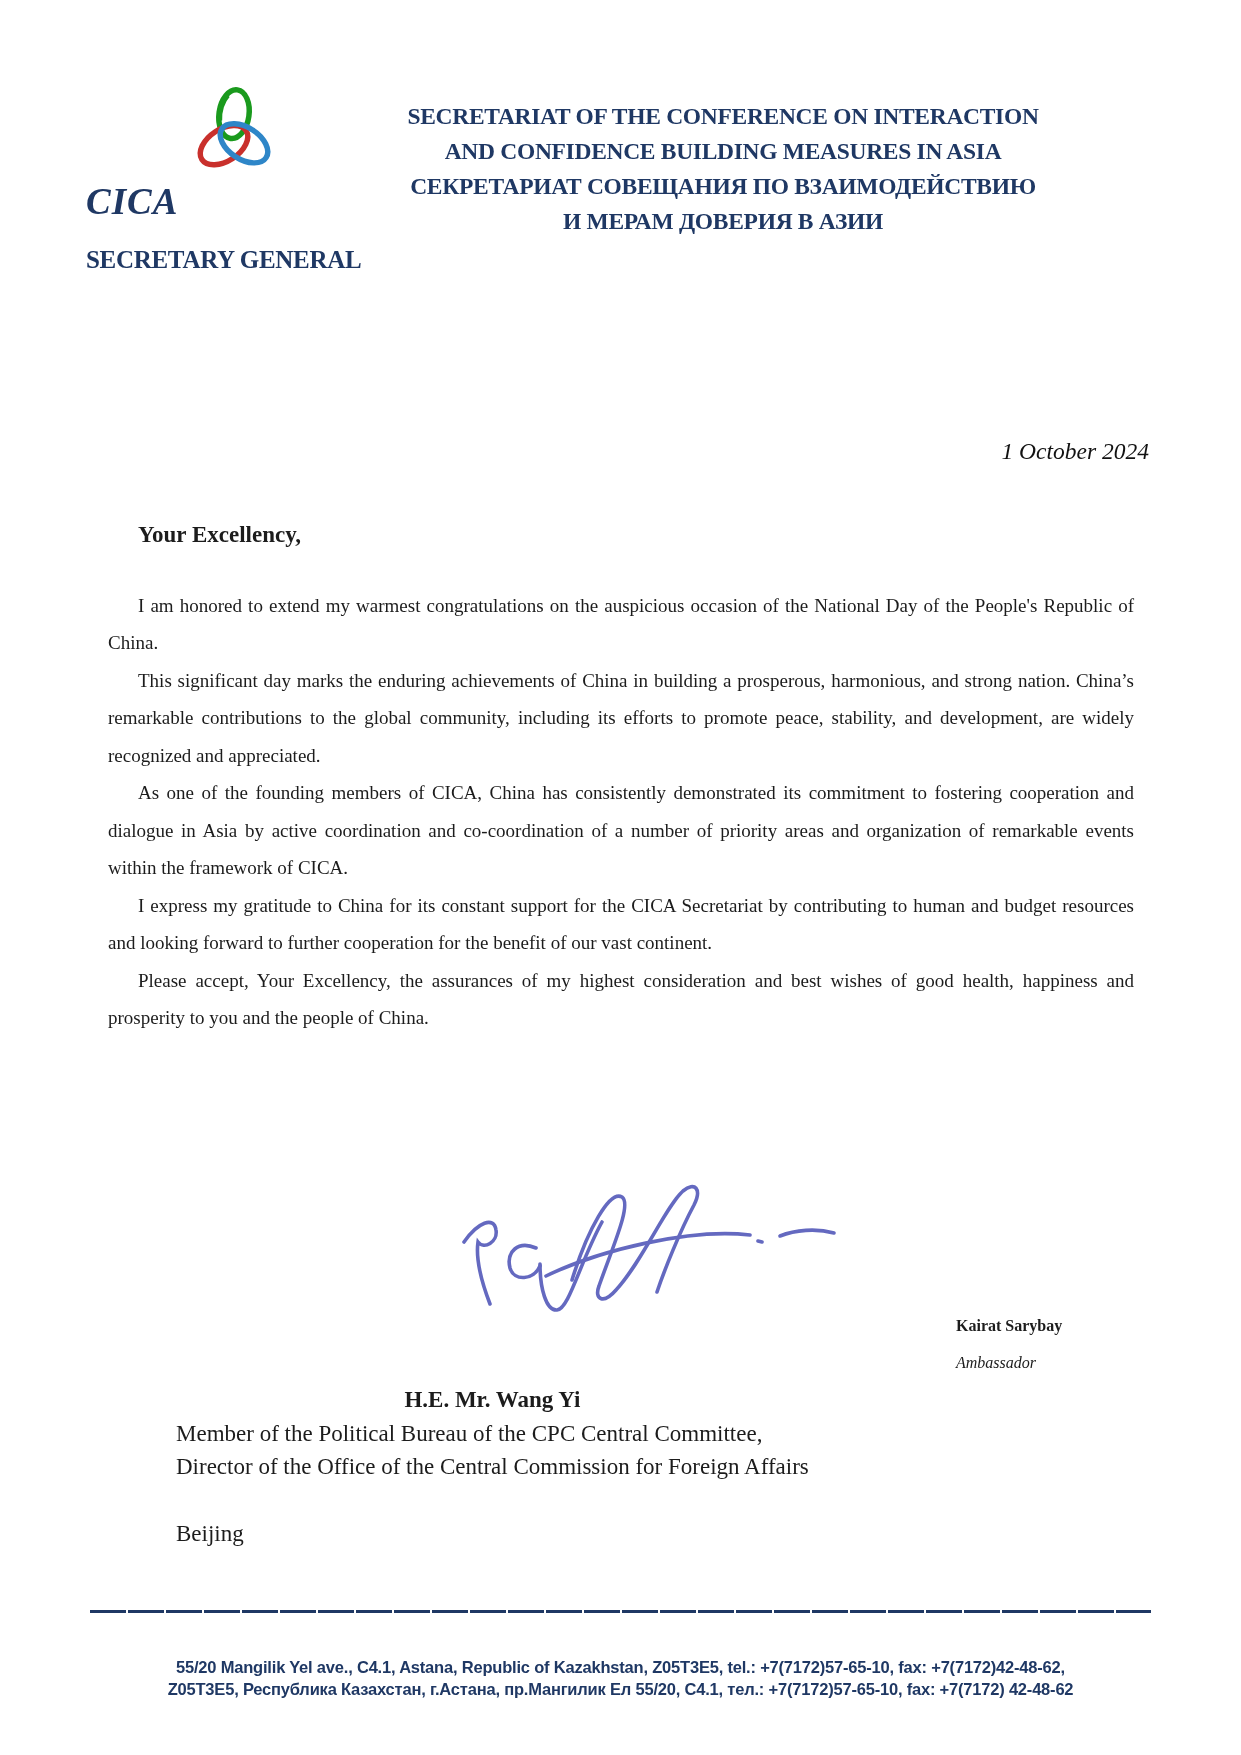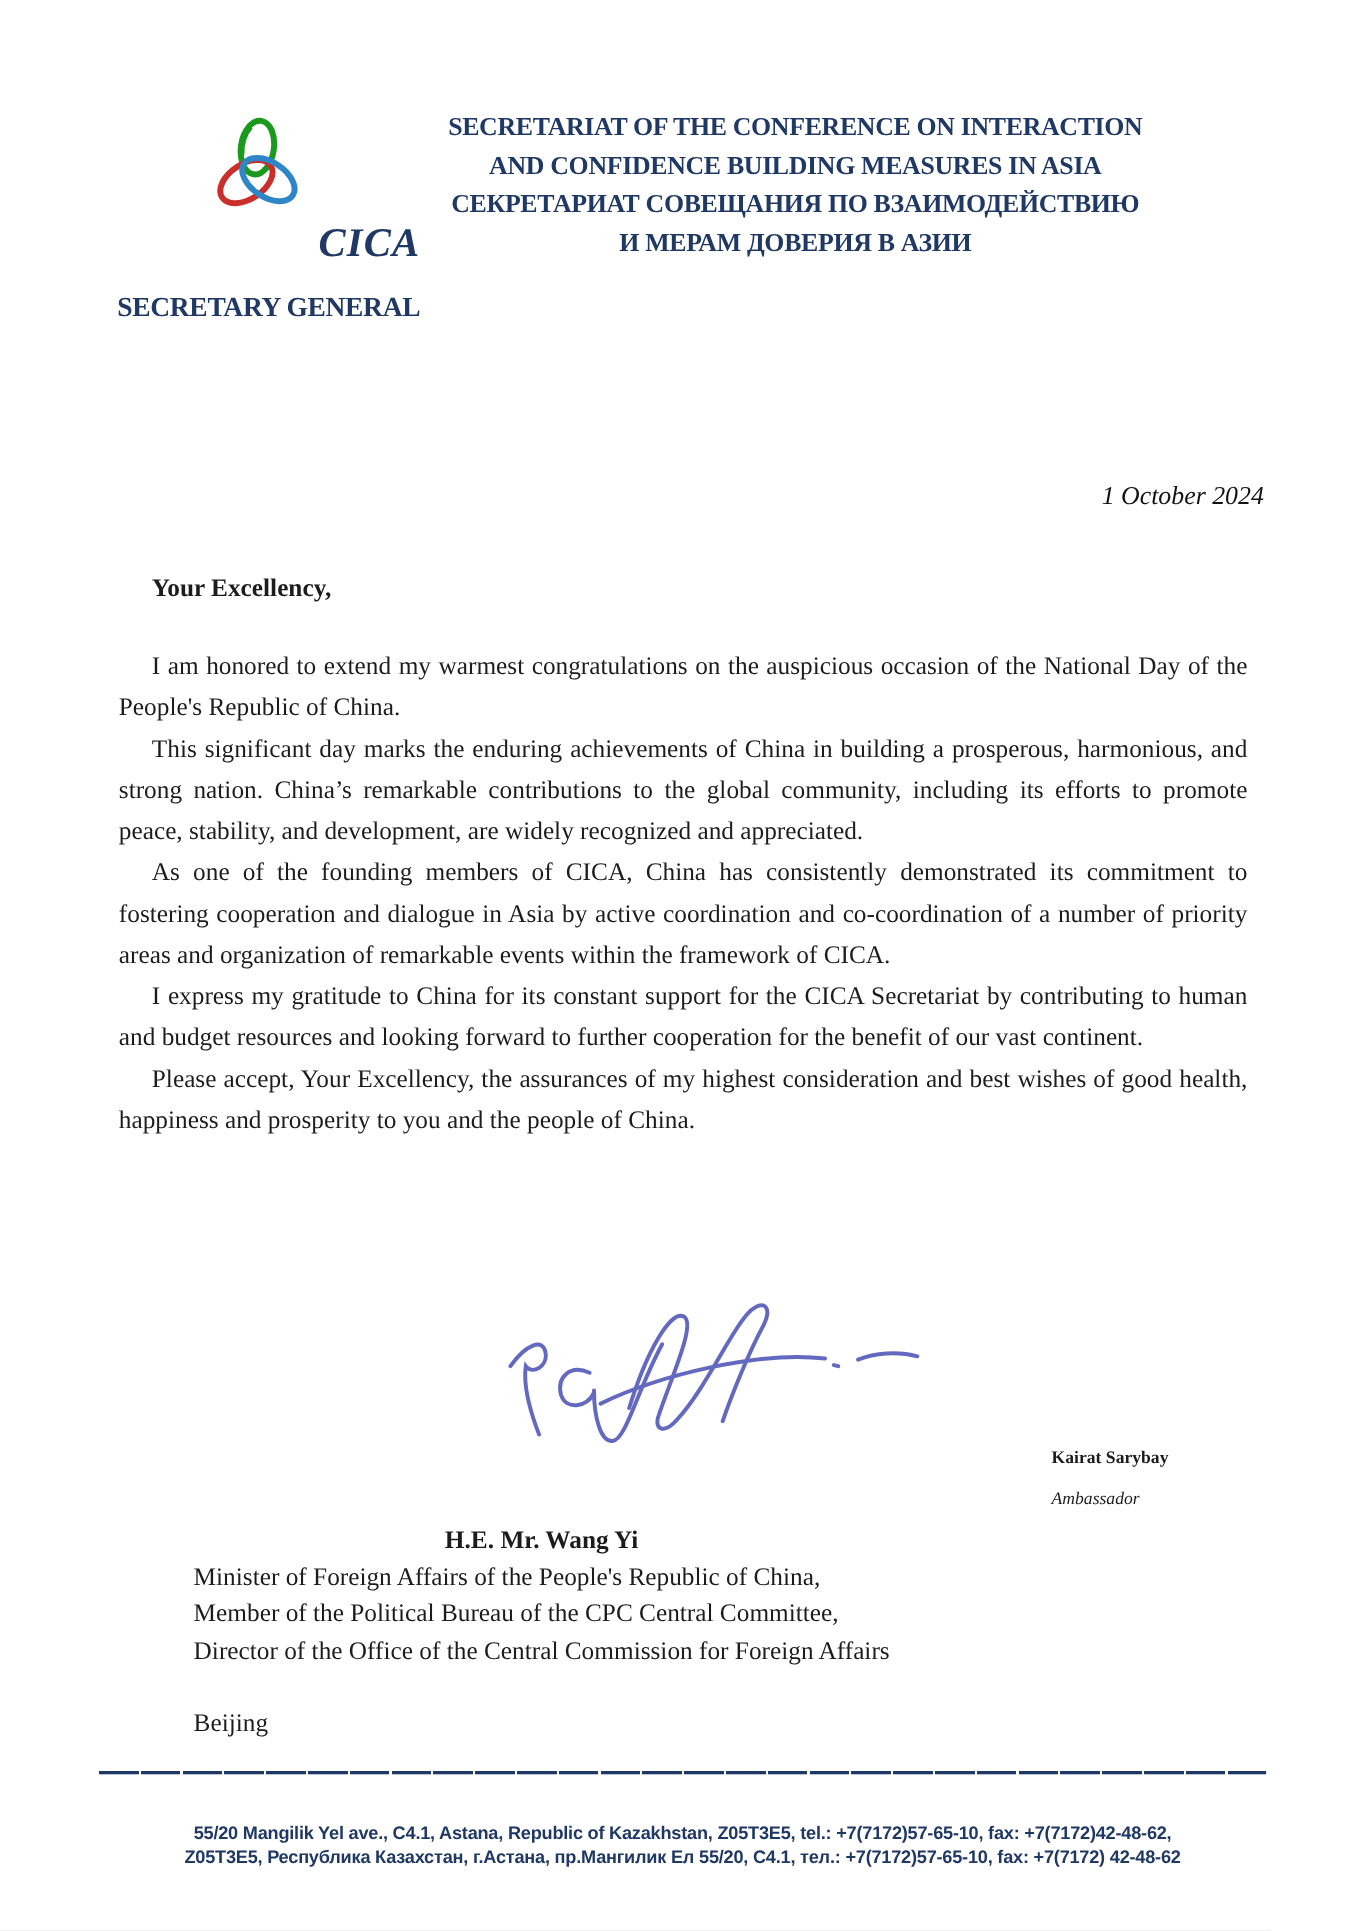--- a/index.html
+++ b/index.html
@@ -3,21 +3,21 @@
 <meta charset="utf-8">
 <style>
   html,body { margin:0; padding:0; background:#e8e8e8; }
   .page {
     position:relative; width:1241px; height:1755px; margin:0 auto;
     background:#ffffff; overflow:hidden;
     font-family:"Liberation Serif","DejaVu Serif",serif;
     color:#1c1c1c;
   }
   
-  .logo-block { position:absolute; left:86px; top:106px; width:296px; text-align:right; }
+  .logo-block { position:absolute; left:86px; top:86px; width:296px; text-align:left; }
   .logo-svg { display:block; margin:0 auto; width:92px; height:100px; }
   .cica-wordmark {
     margin-top:-2px; font-size:37px; line-height:36px;
     font-weight:bold; font-style:italic; letter-spacing:1px; color:#1f3864;
   }
   .secretary-general {
     margin-top:27px; font-size:25px; line-height:26px; font-weight:bold;
     color:#1f3864; letter-spacing:-0.3px; white-space:nowrap;
   }
   .title-block { position:absolute; left:385px; top:99px; width:676px; text-align:center; color:#1f3864; }
@@ -30,21 +30,21 @@
     position:absolute; top:438px; right:92px;
     font-style:italic; font-size:23.5px; color:#121212;
   }
   .body-text { position:absolute; left:108px; top:516px; width:1026px; }
   .salutation {
     margin:0 0 33px 0; text-indent:30px;
     font-weight:bold; font-size:23px; line-height:37.5px;
   }
   .body-text p.para {
     margin:0; text-align:justify; text-indent:30px;
-    font-size:23px; line-height:37.5px;
+    font-size:19px; line-height:37.5px;
   }
   
   .signature-svg { position:absolute; left:450px; top:1178px; width:400px; height:145px; }
   .signoff { position:absolute; left:956px; top:1307px; font-size:16px; line-height:37px; }
   .signer-name { font-weight:bold; }
   .signer-title { font-style:italic; }
   
   .recipient { position:absolute; left:176px; top:1383px; font-size:23px; line-height:33.5px; }
   .recipient-name { font-weight:bold;text-align:center; }
   .recipient-city { margin-top:33px; }
@@ -111,21 +111,20 @@
     </g>
   </svg>
 
   <div class="signoff">
     <div class="signer-name">Kairat Sarybay</div>
     <div class="signer-title">Ambassador</div>
   </div>
 
   <div class="recipient">
     <div class="recipient-name">H.E. Mr. Wang Yi</div>
-    <div>Minister of Foreign Affairs of the People's Republic of China,</div>
     <div>Member of the Political Bureau of the CPC Central Committee,</div>
     <div>Director of the Office of the Central Commission for Foreign Affairs</div>
     <div class="recipient-city">Beijing</div>
   </div>
 
   <div class="footer-rule"></div>
   <div class="footer">
     <div>55/20 Mangilik Yel ave., C4.1, Astana, Republic of Kazakhstan, Z05T3E5, tel.: +7(7172)57-65-10, fax: +7(7172)42-48-62,</div>
     <div>Z05T3E5, Республика Казахстан, г.Астана, пр.Мангилик Ел 55/20, C4.1, тел.: +7(7172)57-65-10, fax: +7(7172) 42-48-62</div>
   </div>

